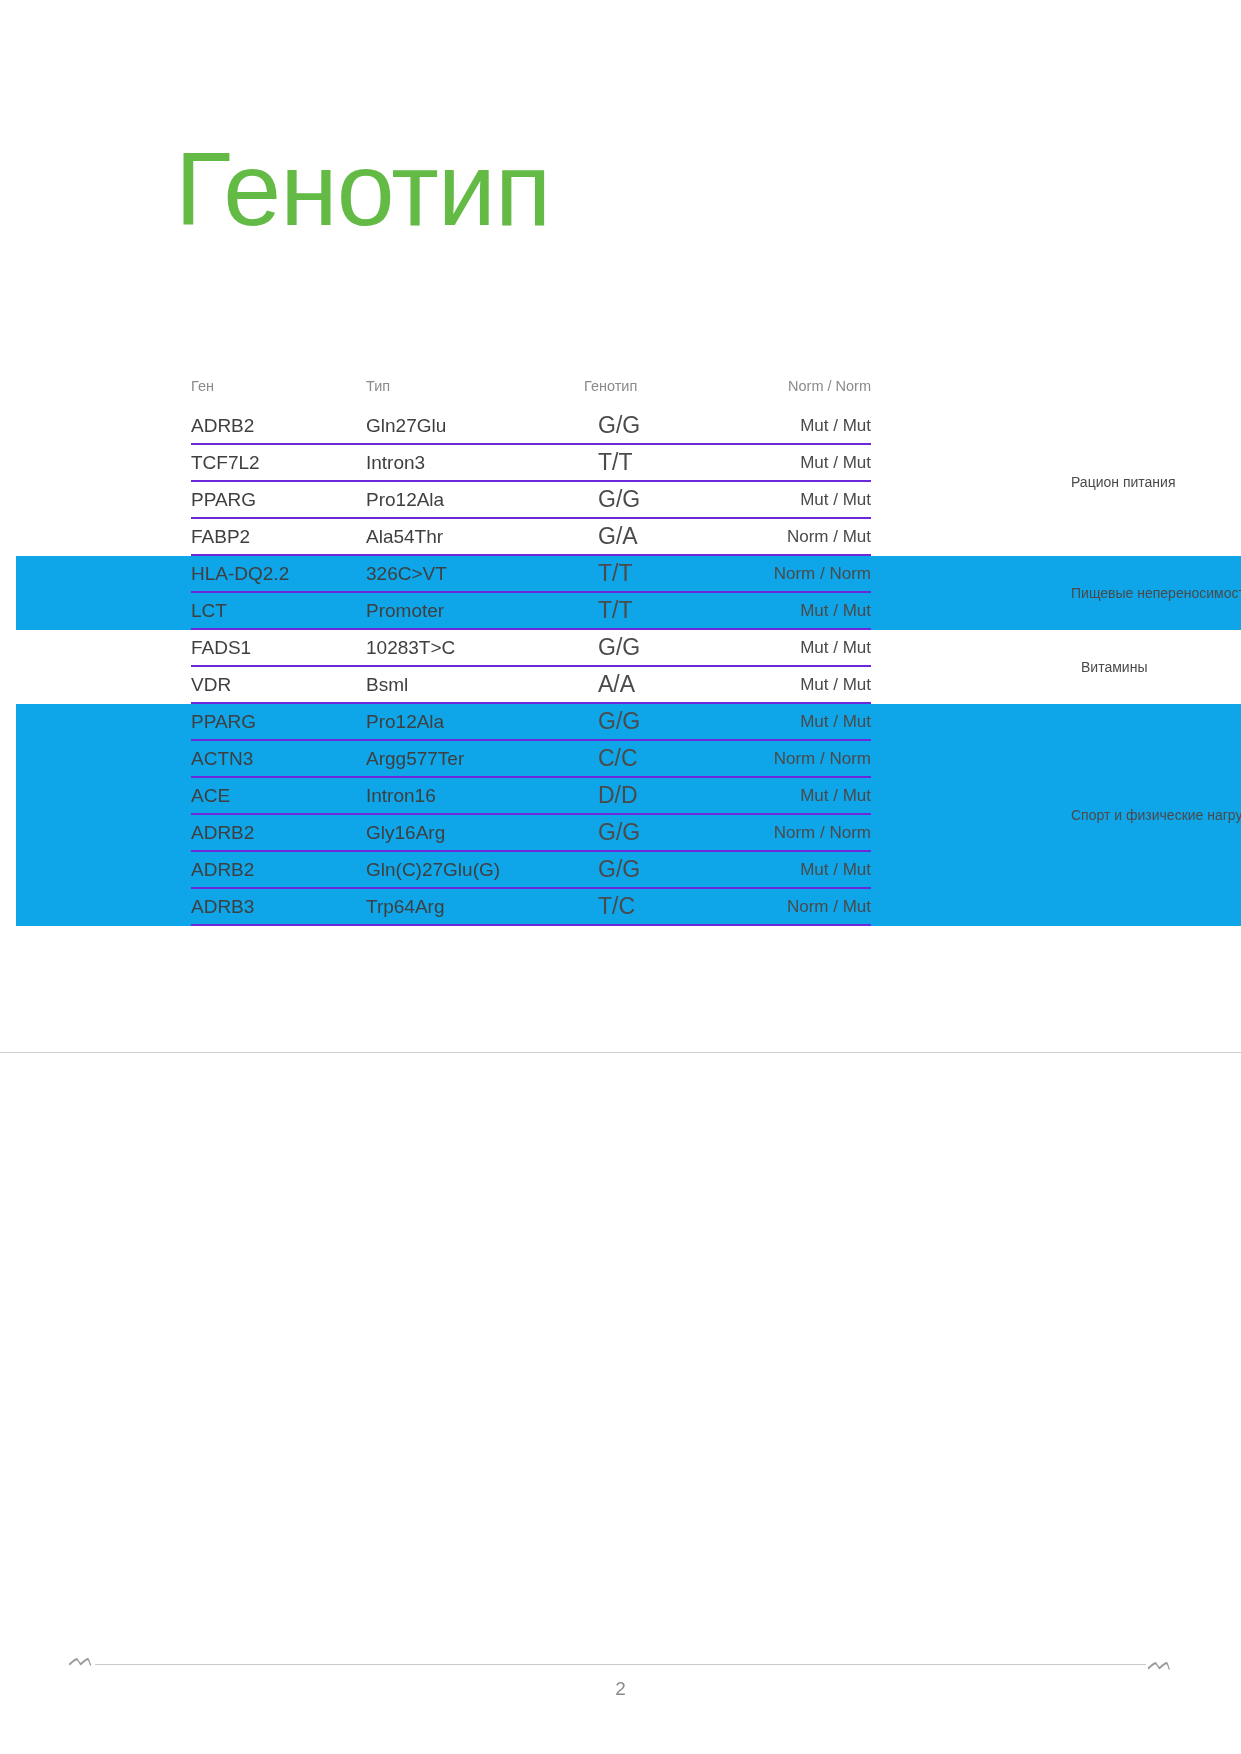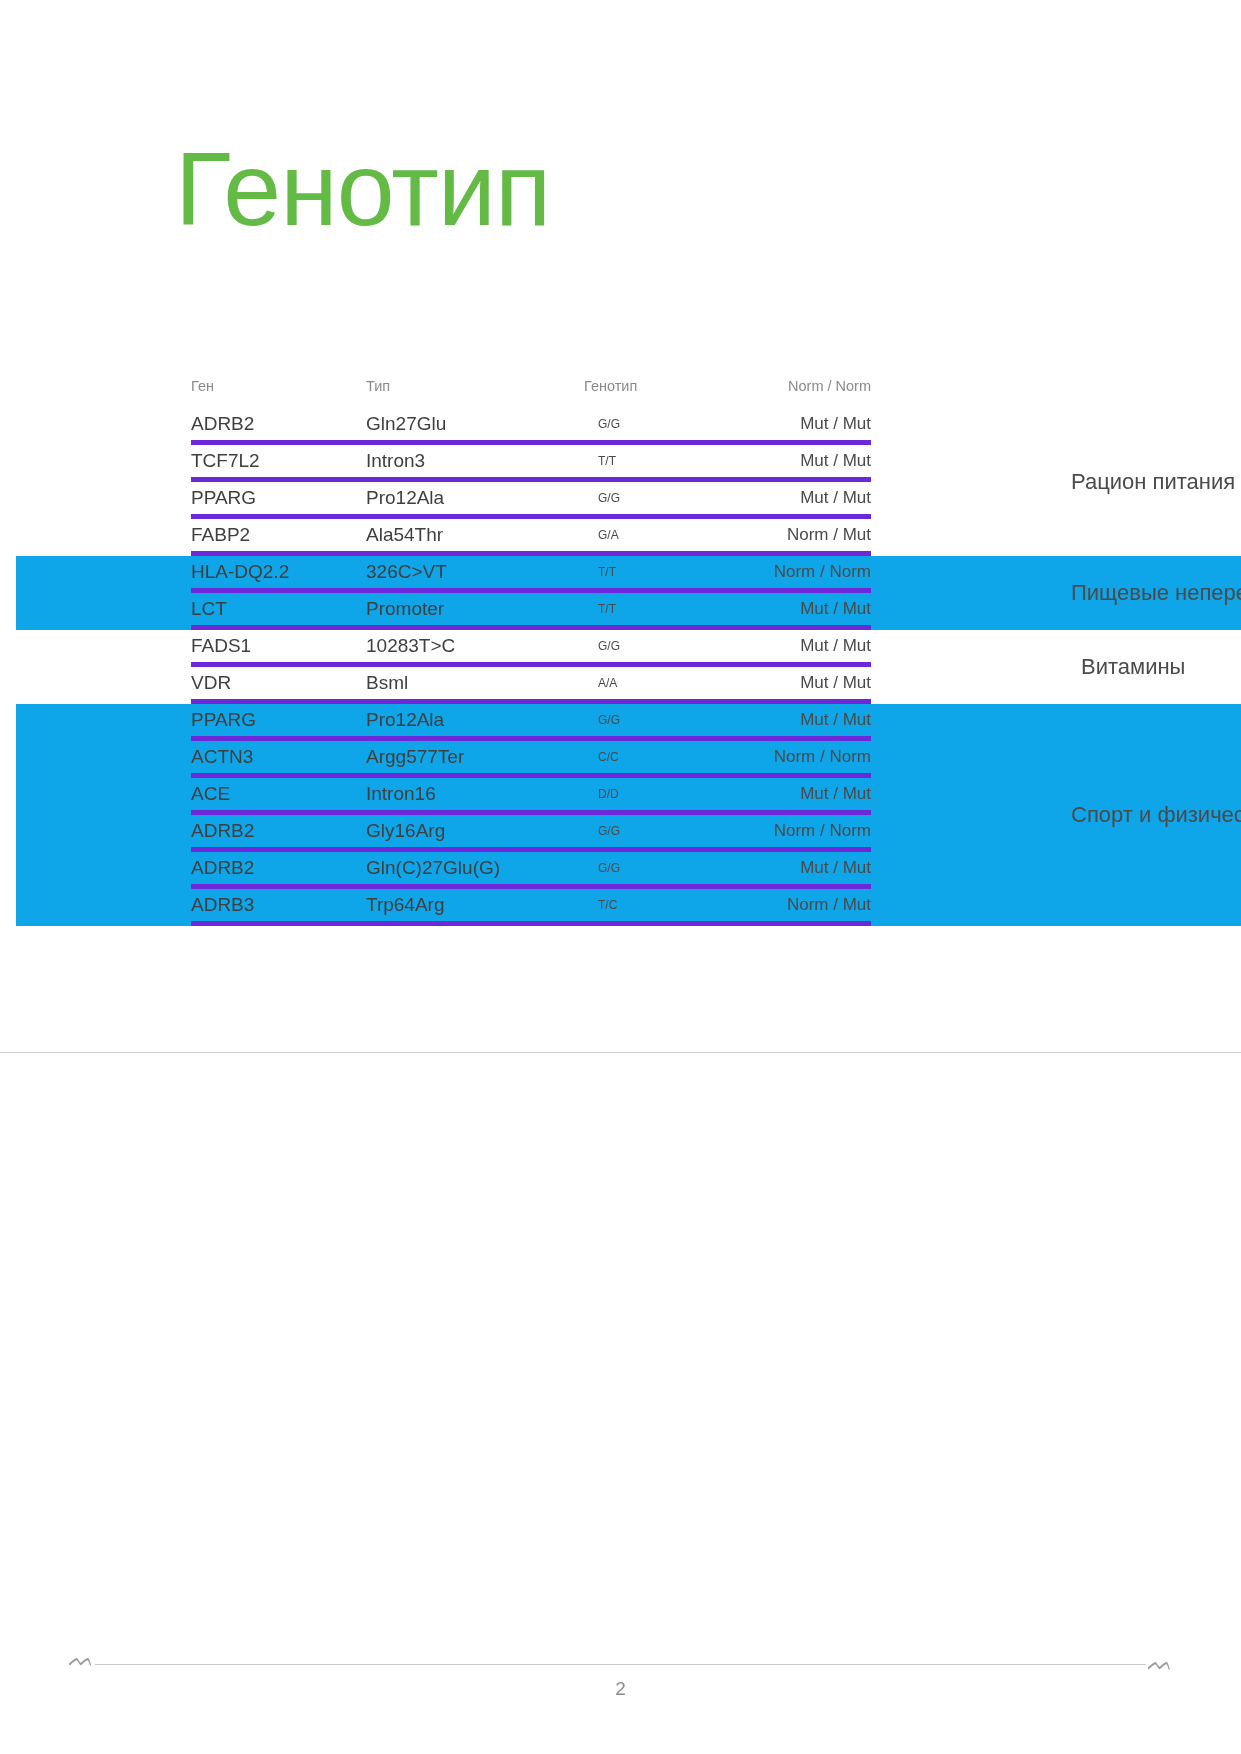--- a/index.html
+++ b/index.html
@@ -66,39 +66,39 @@
     display: flex;
     align-items: baseline;
     height: 30px;
     color: #8b8b8b;
     font-size: 14.5px;
   }
   .row {
     display: flex;
     align-items: center;
     height: 37px;
-    border-bottom: 5px solid #6d28d9;
+    border-bottom: 2px solid #6d28d9;
     box-sizing: border-box;
   }
   .c-gene  { width: 175px; font-size: 19px; color: #3f3f3f; }
   .c-type  { width: 218px; font-size: 19px; color: #3f3f3f; }
-  .c-geno  { width: 118px; font-size: 12px; color: #4a4a4a; text-align: left; padding-left: 14px; box-sizing: border-box;}
+  .c-geno  { width: 118px; font-size: 23px; color: #4a4a4a; text-align: left; padding-left: 14px; box-sizing: border-box;}
   .c-res   { width: 169px; font-size: 17px; color: #4a4a4a; text-align: right; }
 
   .head-row .c-gene,
   .head-row .c-type,
   .head-row .c-geno,
   .head-row .c-res { font-size: 14.5px; color: #8b8b8b; }
   .head-row .c-geno { padding-left: 0; }
 
   
   .group-label {
     position: absolute;
     left: 880px;
-    font-size: 22px;
+    font-size: 14px;
     color: #4a4a4a;
     white-space: nowrap;
     transform: translateY(-50%);
   }
 
   
   .divider {
     position: absolute;
     left: 0;
     top: 1052px;

